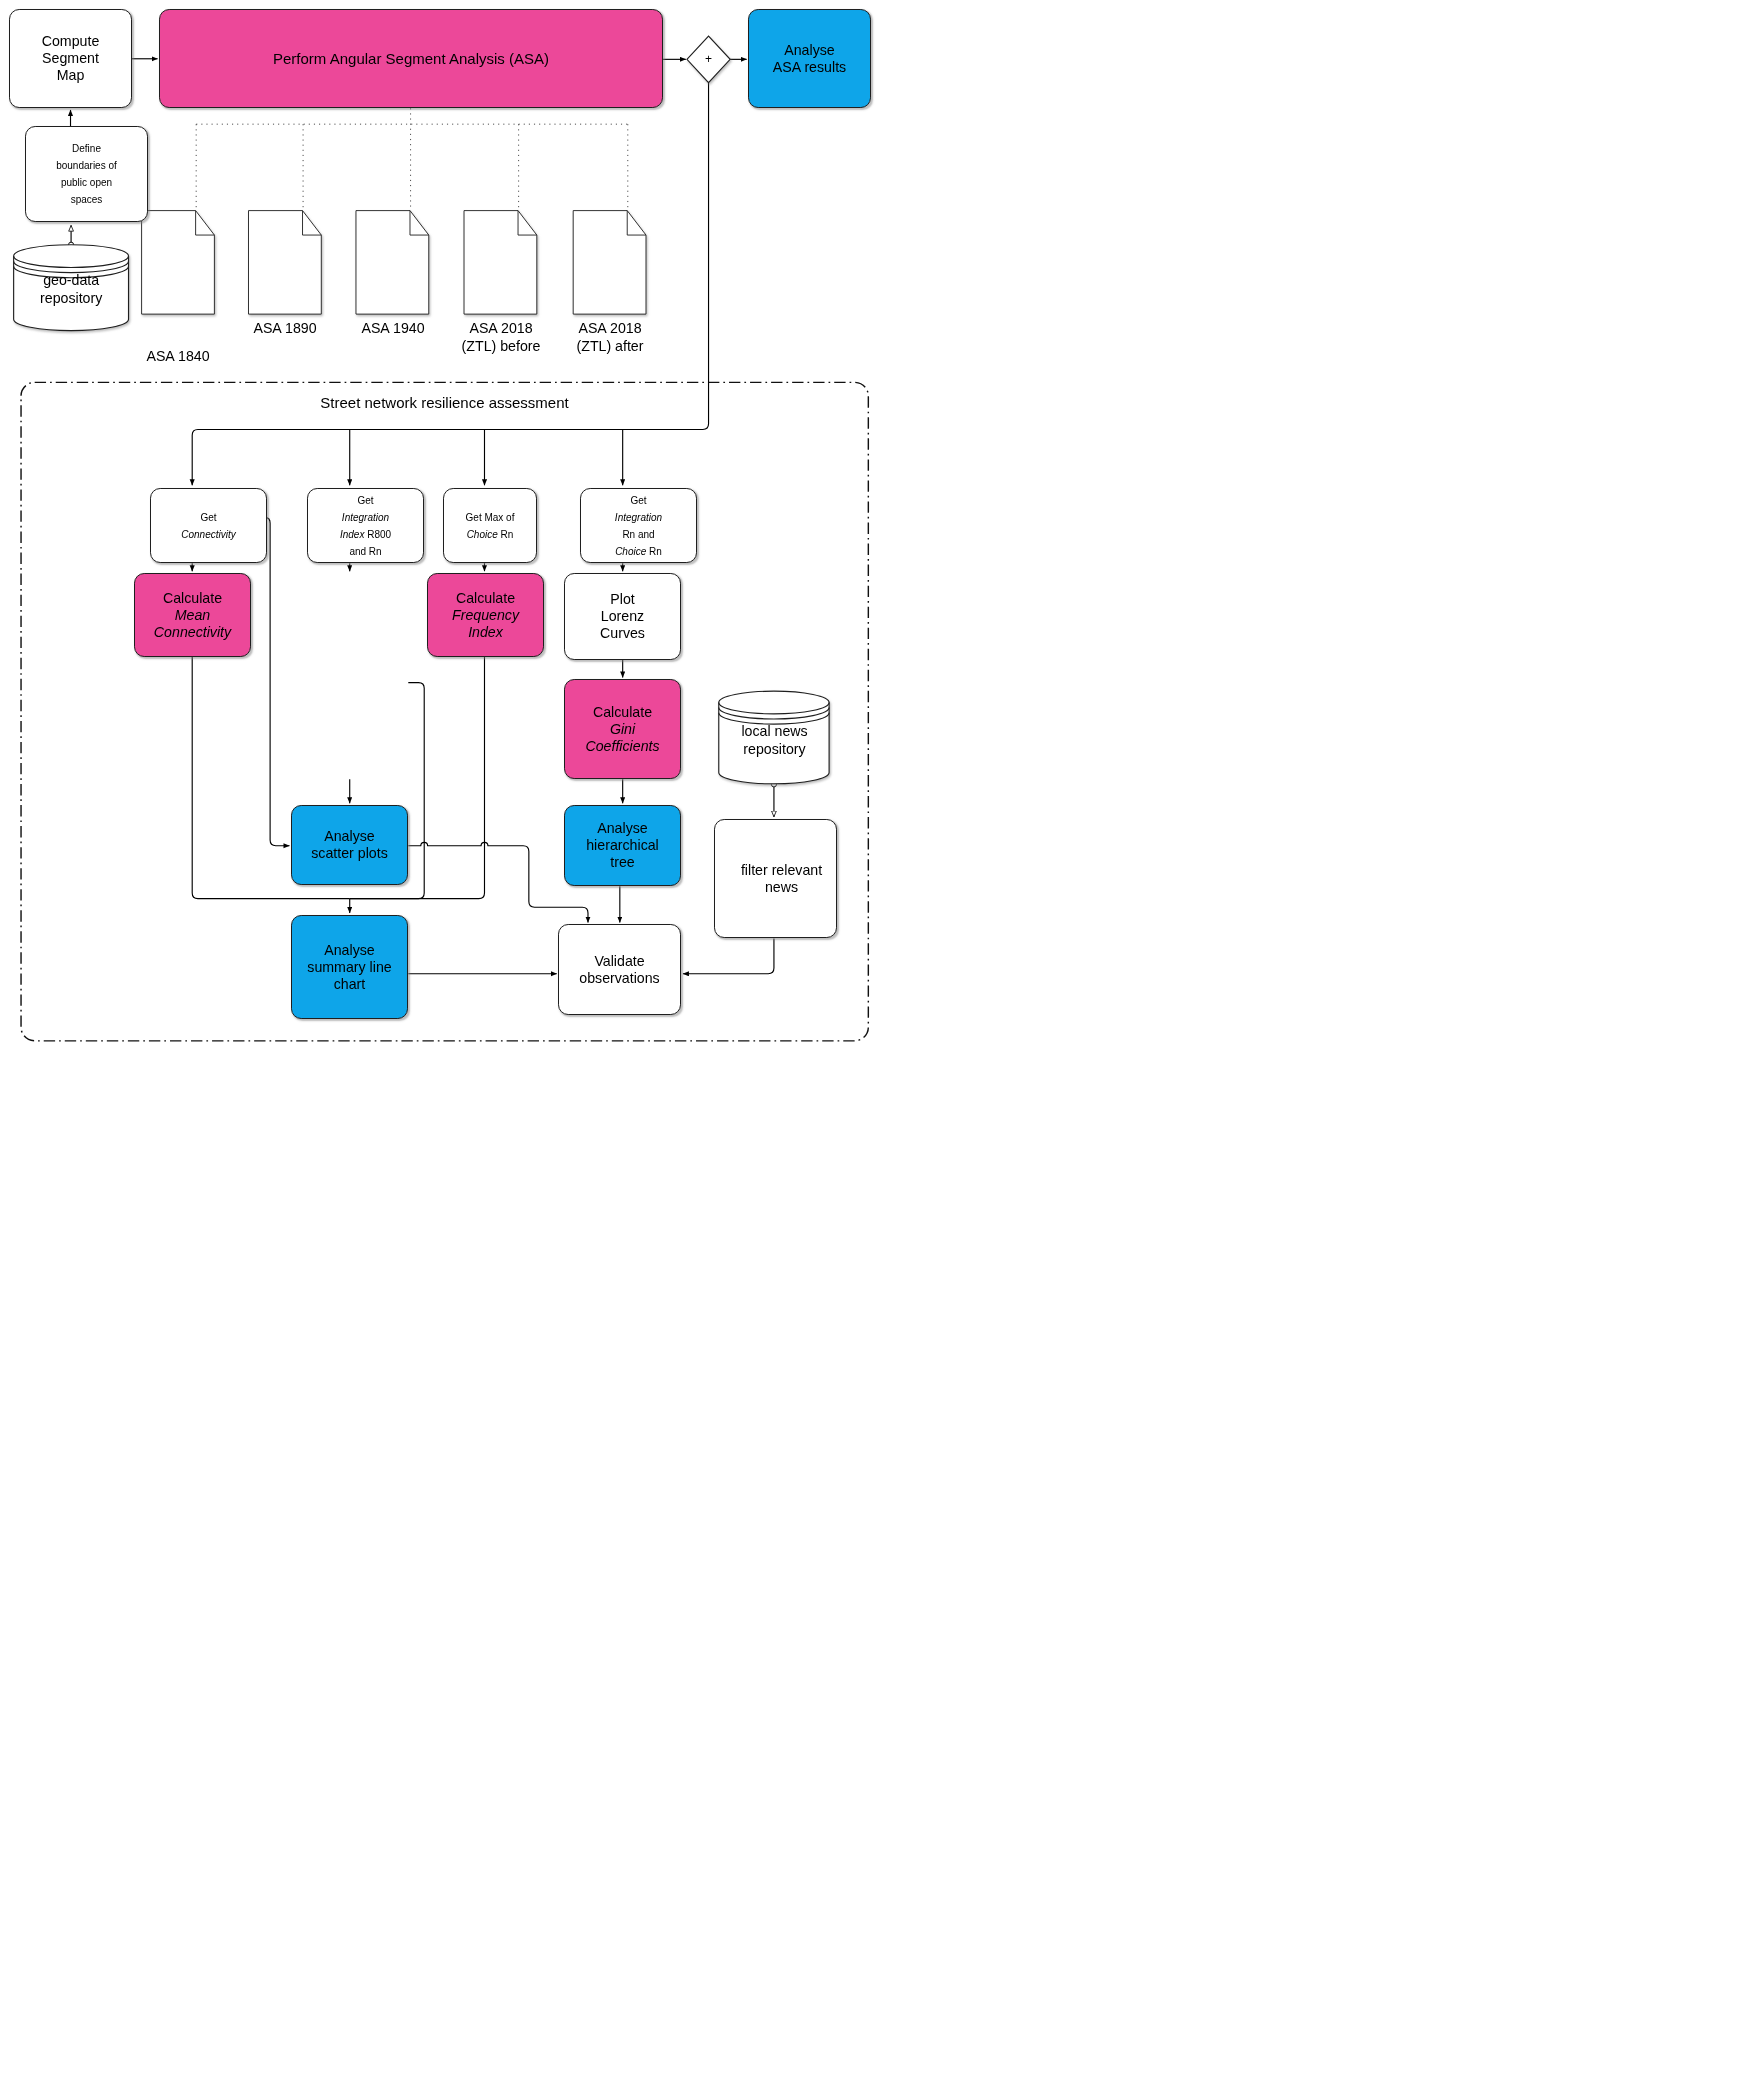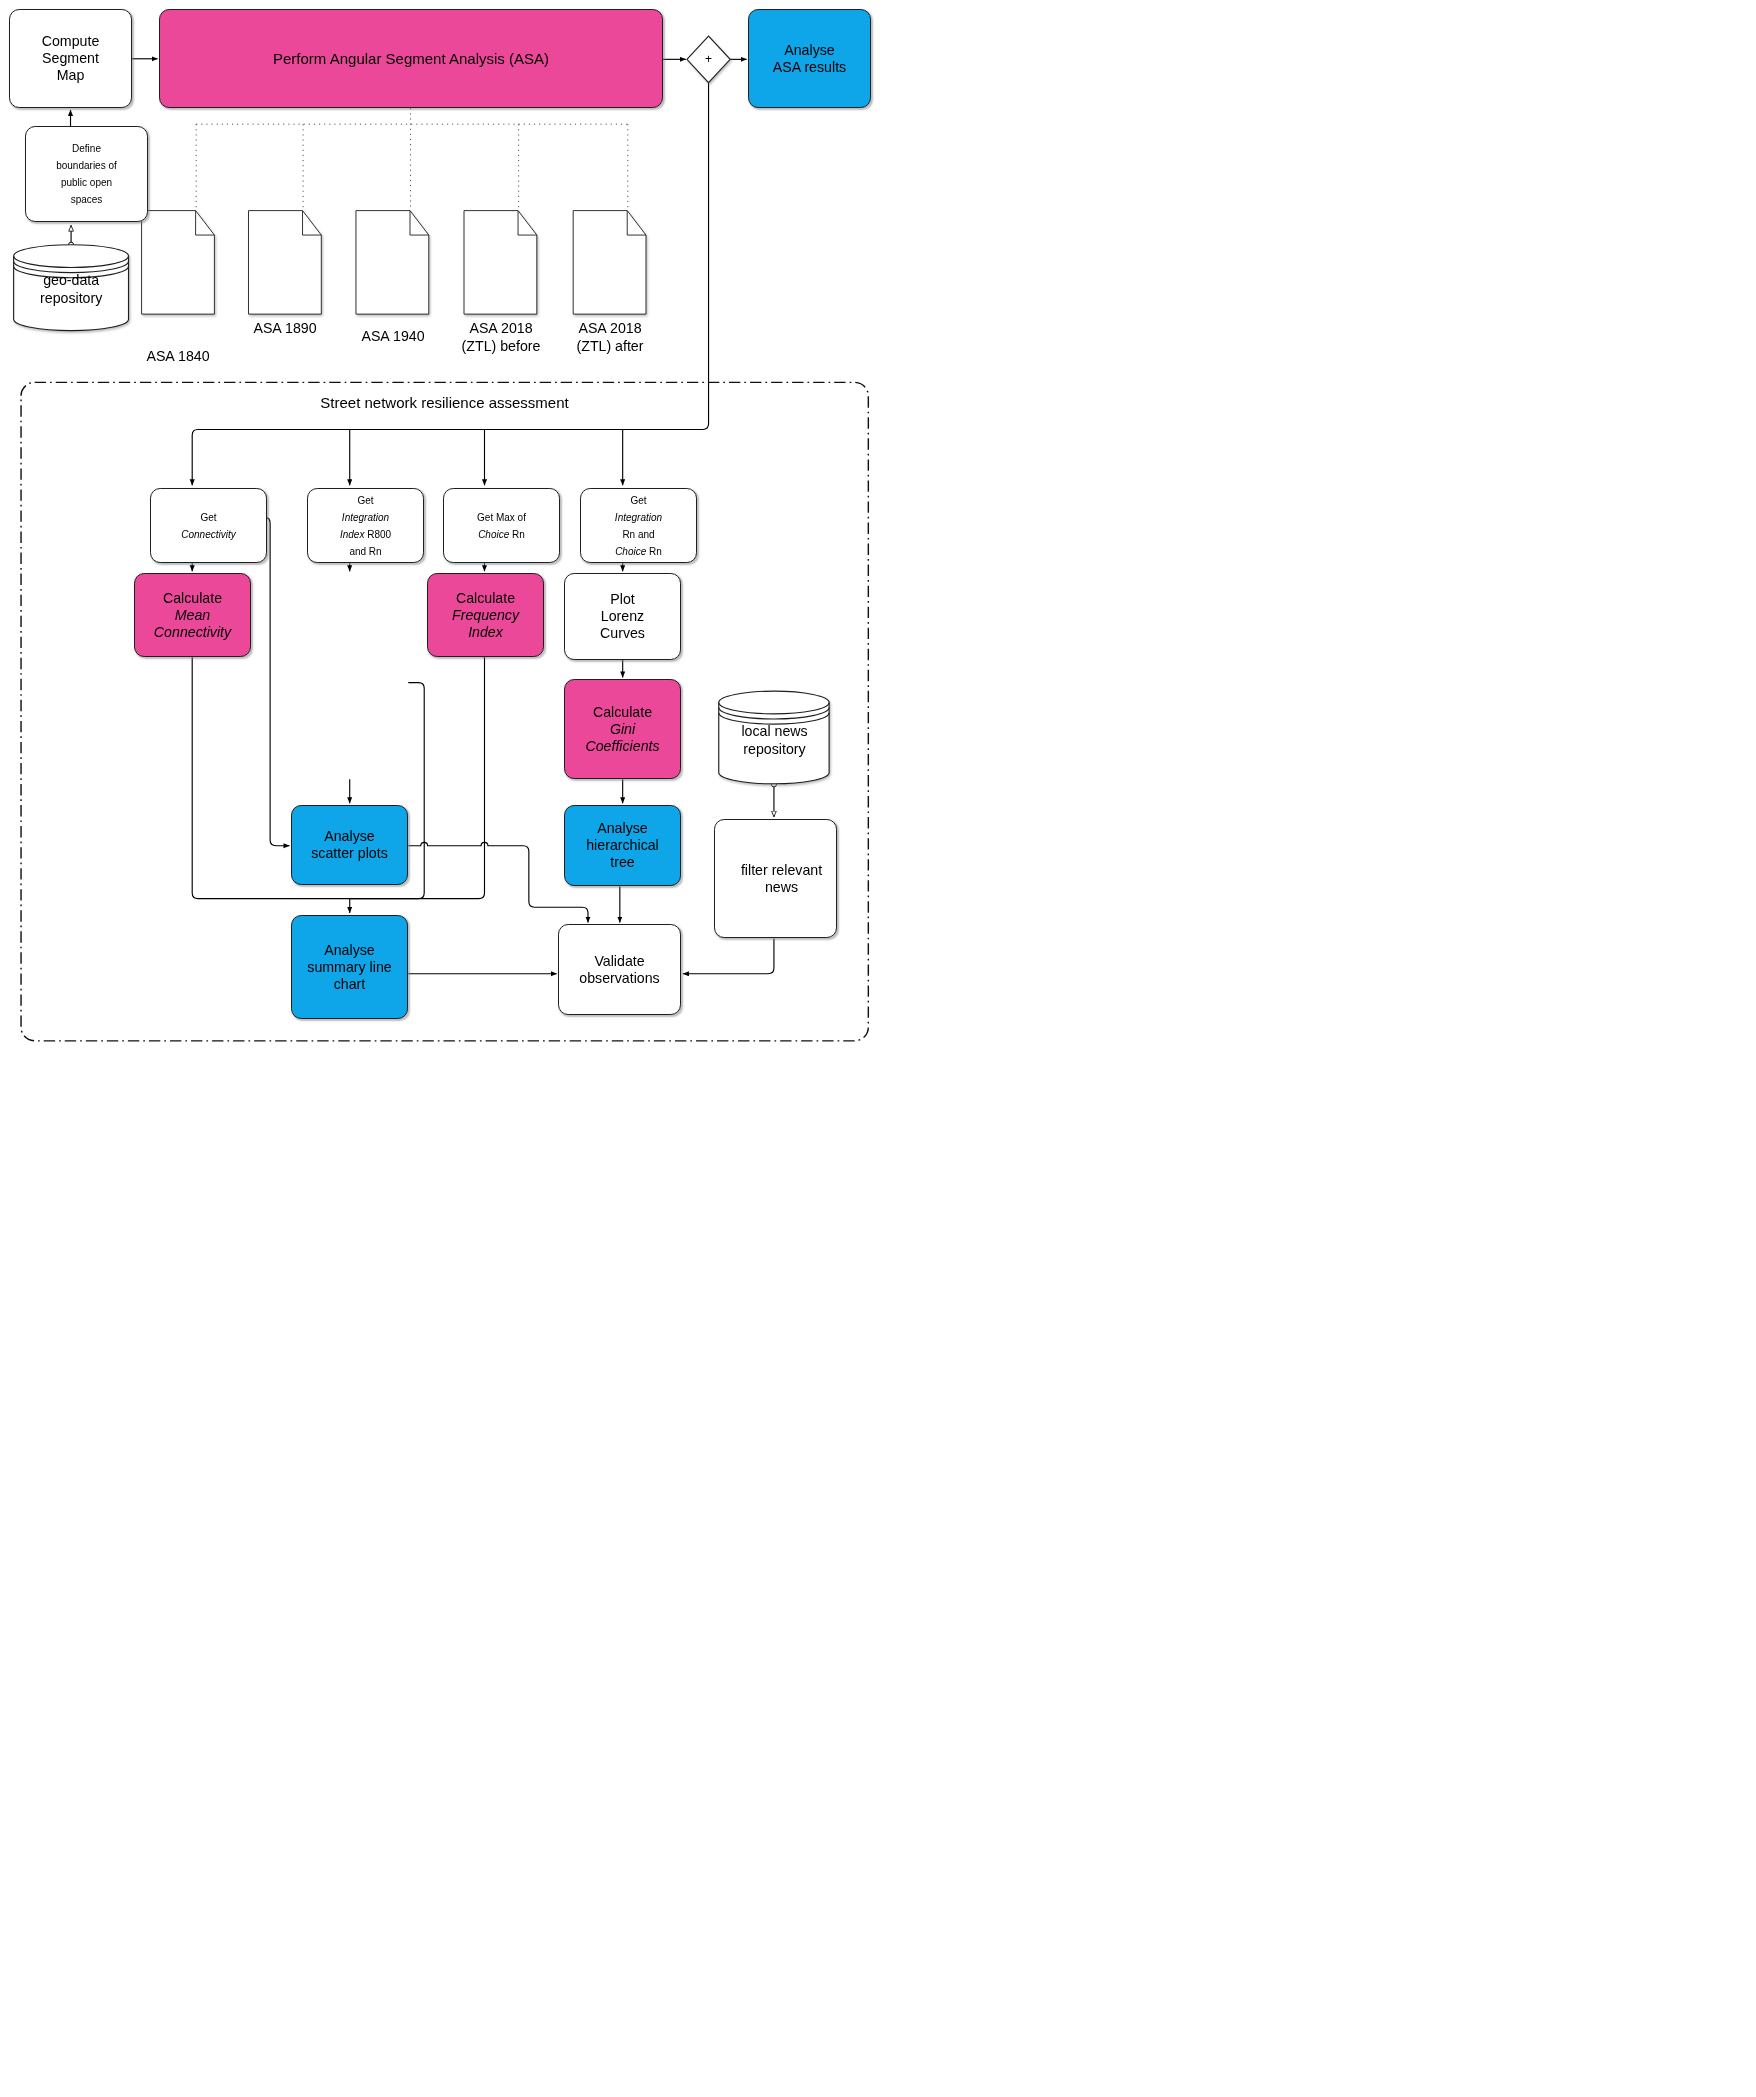--- a/index.html
+++ b/index.html
@@ -154,21 +154,21 @@
     <div>geo-data</div>
     <div>repository</div>
   </div>
 
   <div class="lbl" style="left:121px;top:320px;width:114px;margin-top:28px;">
     <div>ASA 1840</div>
   </div>
   <div class="lbl" style="left:228px;top:320px;width:114px;">
     <div>ASA 1890</div>
   </div>
-  <div class="lbl" style="left:336px;top:320px;width:114px;margin-top:8px;">
+  <div class="lbl" style="left:336px;top:320px;width:114px;">
     <div>ASA 1940</div>
   </div>
   <div class="lbl" style="left:444px;top:320px;width:114px;">
     <div>ASA 2018</div>
     <div>(ZTL) before</div>
   </div>
   <div class="lbl" style="left:553px;top:320px;width:114px;">
     <div>ASA 2018</div>
     <div>(ZTL) after</div>
   </div>
@@ -178,21 +178,21 @@
   <div class="box tight" style="left:134px;top:488px;width:117px;height:75px;">
     <div>Get</div>
     <div class="it">Connectivity</div>
   </div>
   <div class="box tight" style="left:291px;top:488px;width:117px;height:75px;">
     <div>Get</div>
     <div class="it">Integration</div>
     <div><span class="it">Index</span> <span>R800</span></div>
     <div>and Rn</div>
   </div>
-  <div class="box tight" style="left:427px;top:488px;width:117px;height:75px;">
+  <div class="box tight" style="left:427px;top:488px;width:94px;height:75px;">
     <div>Get Max of</div>
     <div><span class="it">Choice</span> <span>Rn</span></div>
   </div>
   <div class="box tight" style="left:564px;top:488px;width:117px;height:75px;">
     <div>Get</div>
     <div class="it">Integration</div>
     <div>Rn and</div>
     <div><span class="it">Choice</span> <span>Rn</span></div>
   </div>
 

